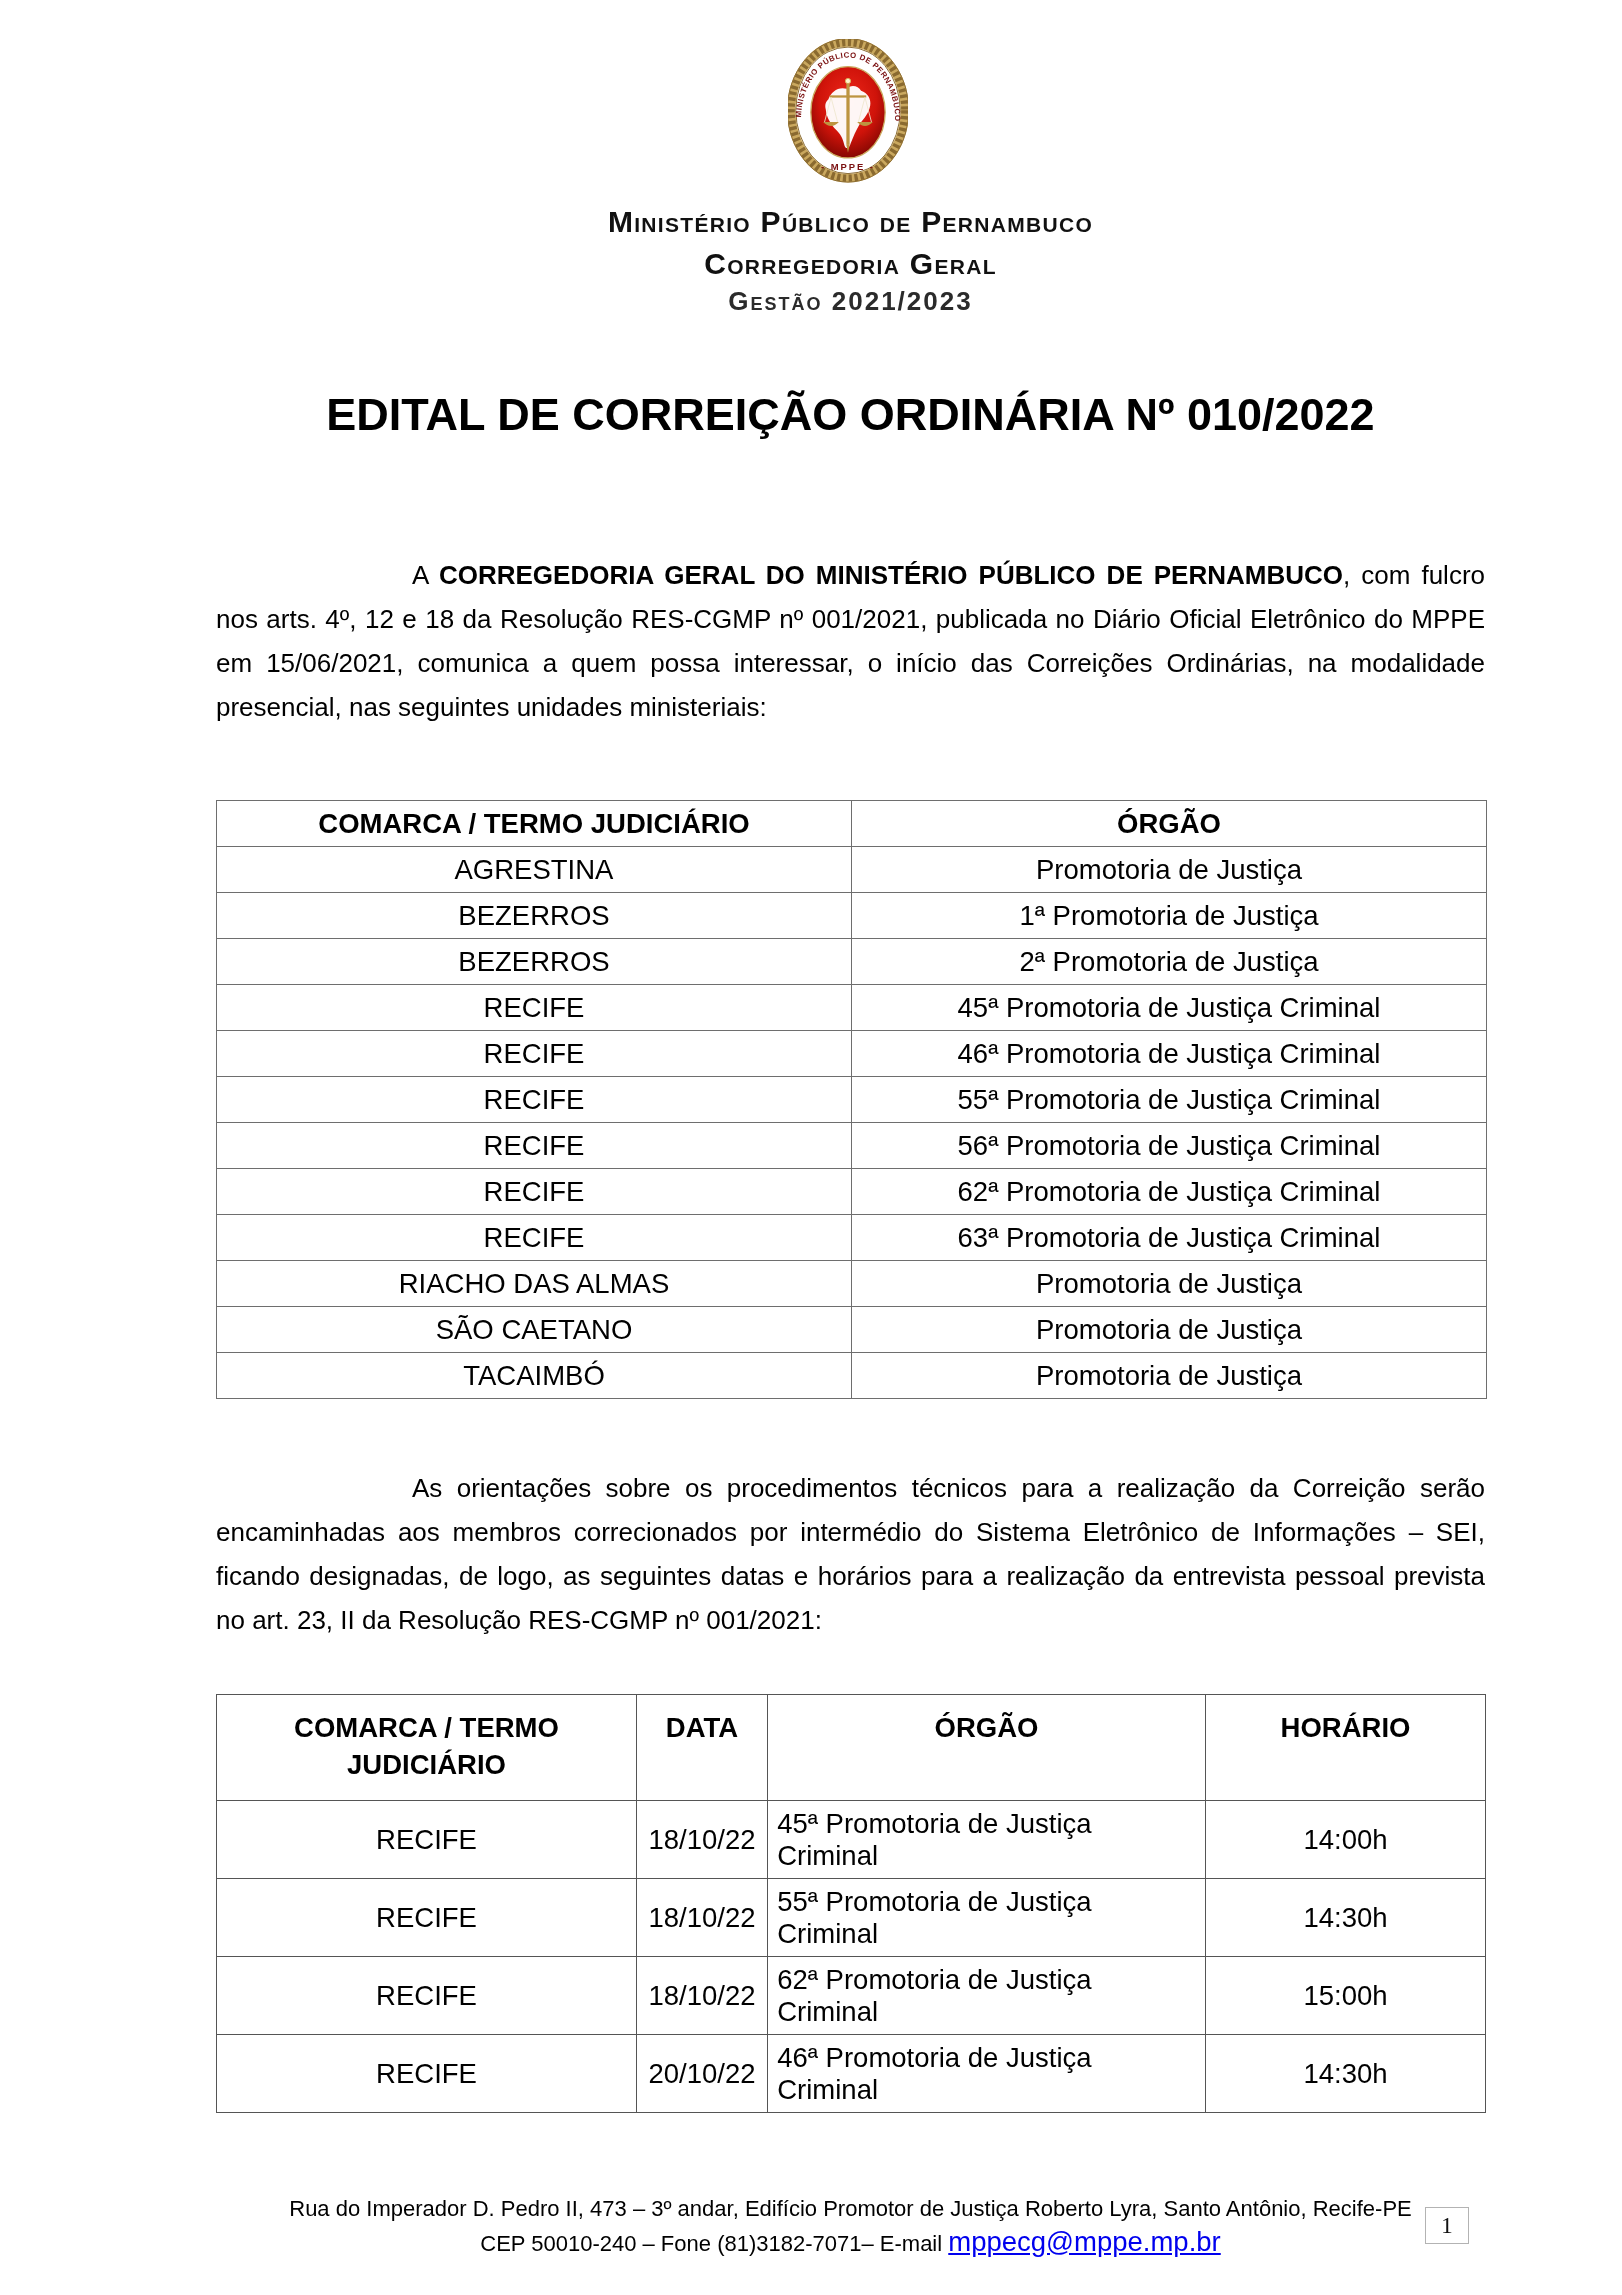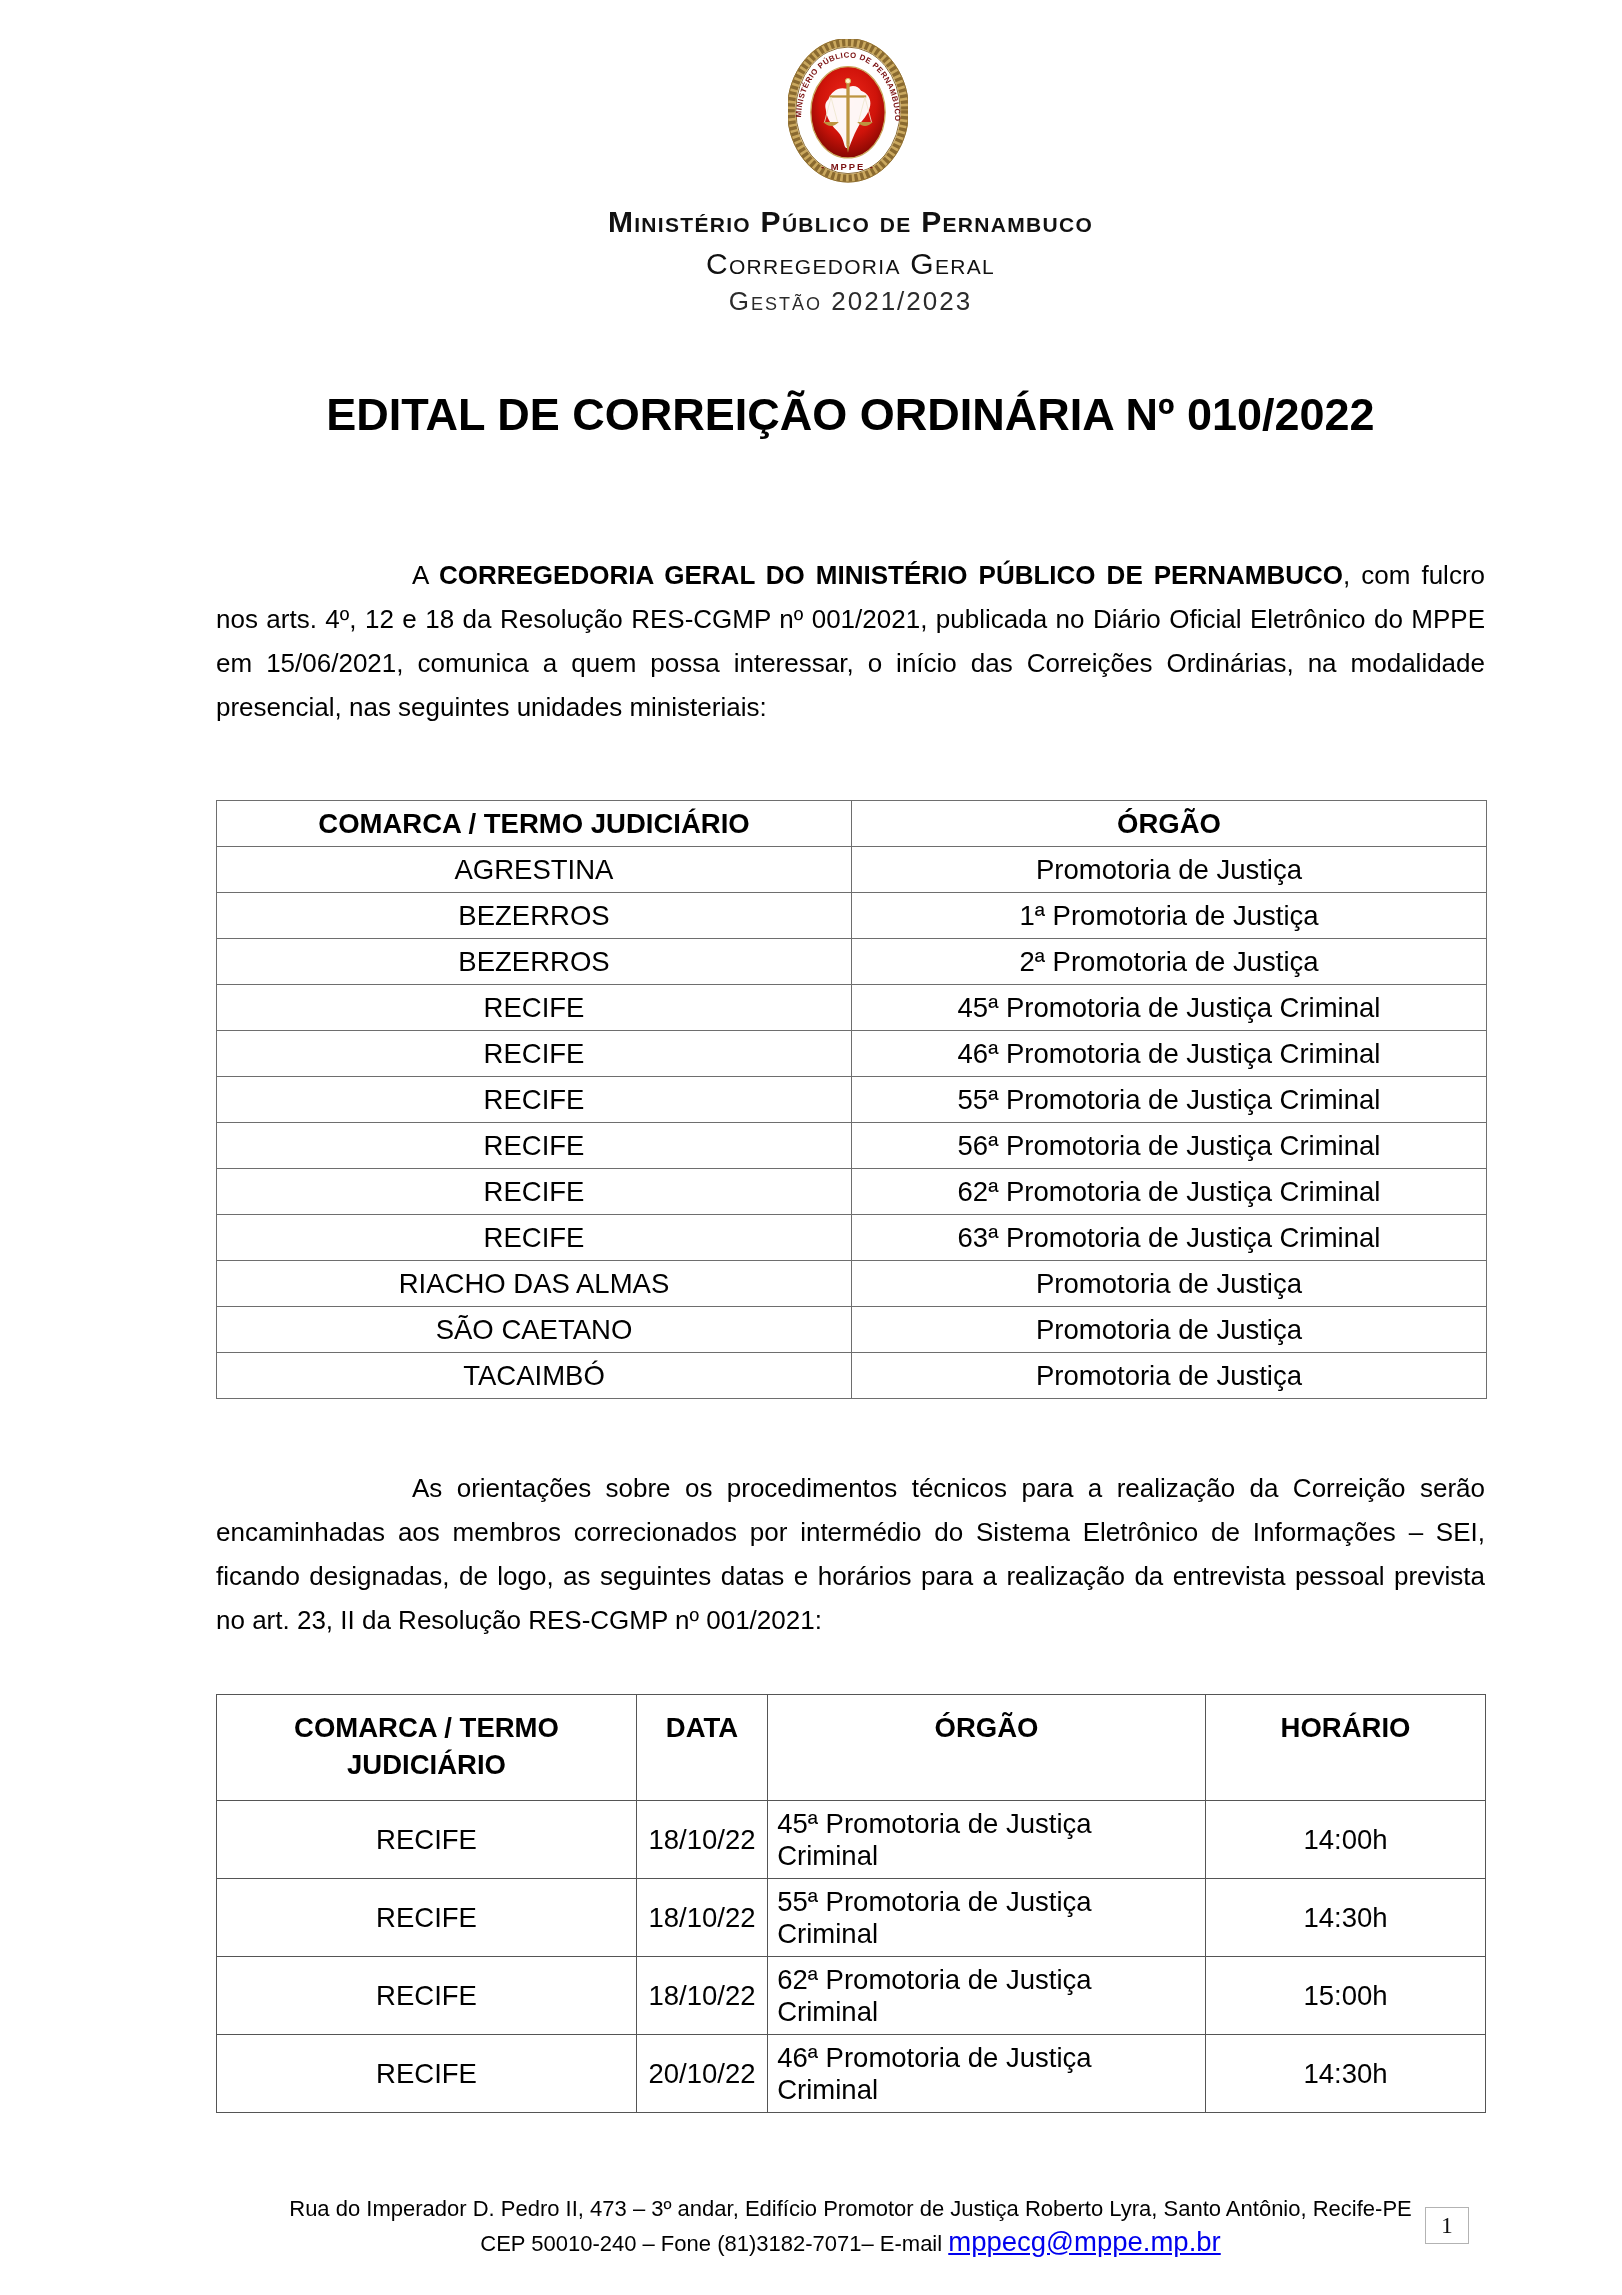--- a/index.html
+++ b/index.html
@@ -10,25 +10,25 @@
   }
   
   .seal { position:absolute; left:788px; top:39px; width:120px; height:144px; }
   
   .org-header { position:absolute; left:216px; top:203px; width:1269px; text-align:center; }
   .org-line1 {
     font-size:30px; font-weight:bold; font-variant:small-caps; letter-spacing:1.3px;
     color:#111; line-height:37px;
   }
   .org-line2 {
-    font-size:30px; font-weight:normal; font-variant:small-caps; letter-spacing:1.3px;
+    font-size:30px; font-weight:bold; font-variant:small-caps; letter-spacing:1.3px;
     color:#111; line-height:37px; margin-top:5.2px;
   }
   .org-line3 {
-    font-size:26px; font-weight:normal; font-variant:small-caps; letter-spacing:2px;
+    font-size:26px; font-weight:bold; font-variant:small-caps; letter-spacing:2px;
     color:#2b2b2b; line-height:31px; margin-top:3.9px;
   }
   
   .doc-title {
     position:absolute; left:216px; top:389px; width:1269px; text-align:center;
     font-size:45px; font-weight:bold; letter-spacing:0px;
   }
   
   .body-par {
     position:absolute; left:216px; width:1269px;

